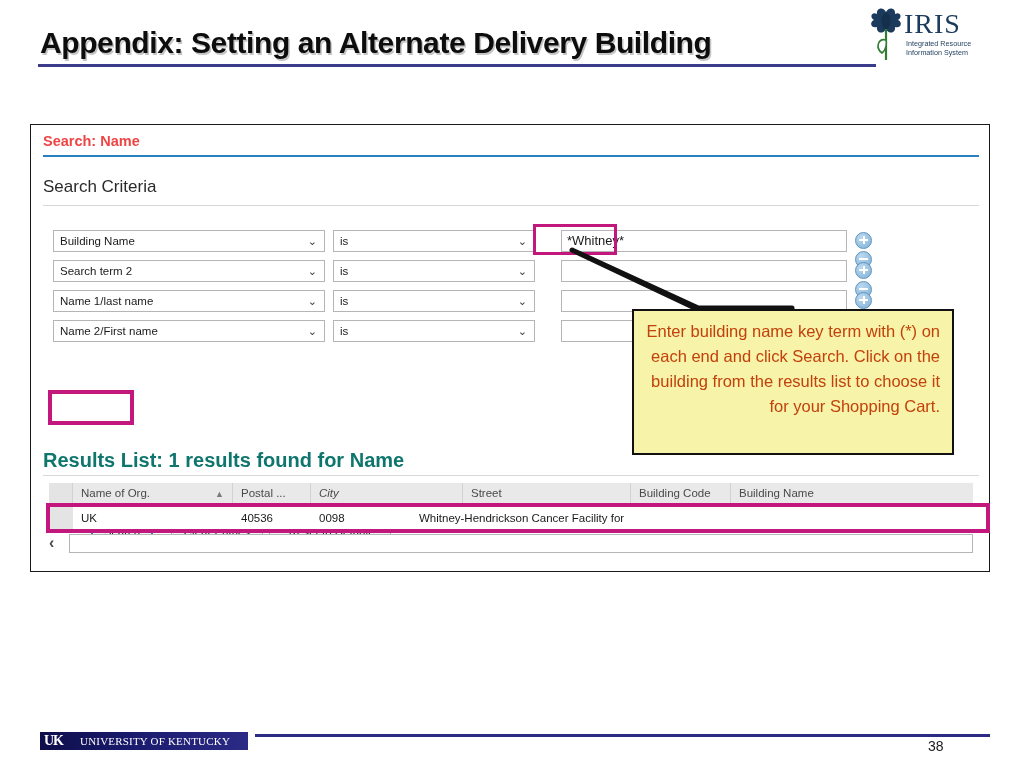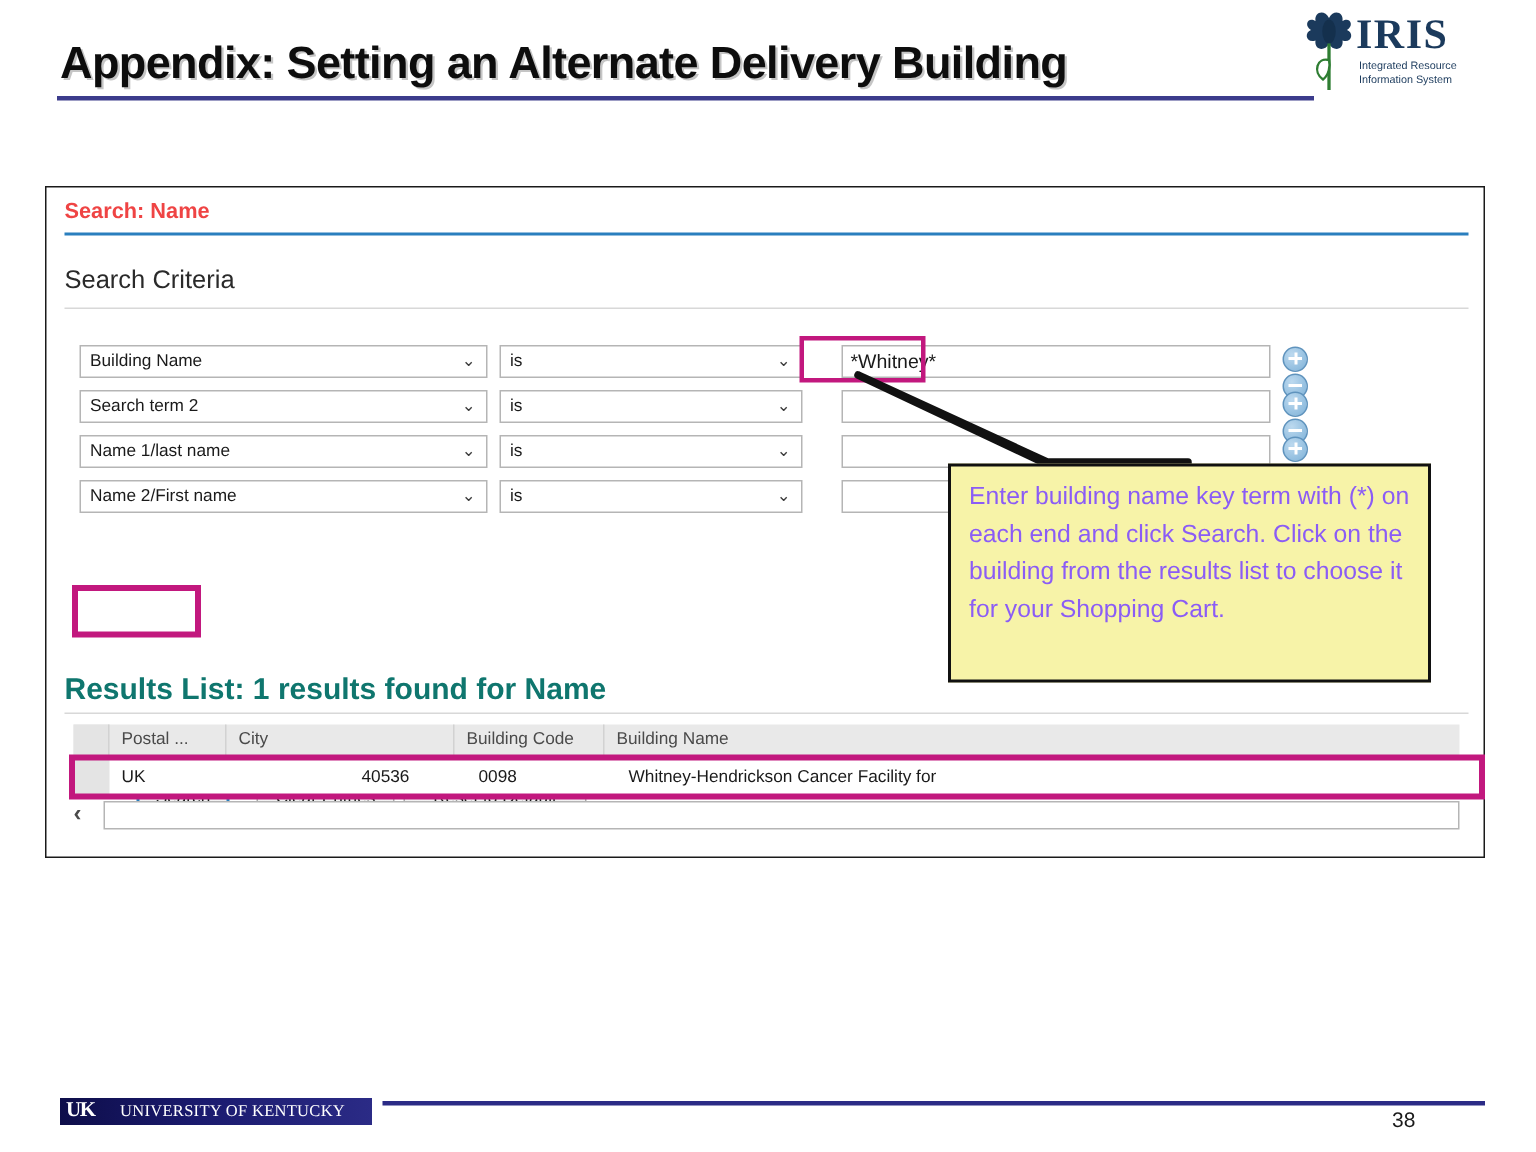--- a/index.html
+++ b/index.html
@@ -16,21 +16,21 @@
     text-shadow:1.5px 1.5px 0 rgba(150,150,150,.55);
   }
   #title-rule{
     position:absolute;left:38px;top:64px;width:838px;height:3px;
     background:#3c3c8c;
   }
   
   #iris-logo{position:absolute;left:868px;top:6px;width:120px;height:62px;}
   #iris-word{
     position:absolute;left:36px;top:2px;font-size:28px;color:#1b3a5c;
-    font-family:"Liberation Serif", serif;letter-spacing:1px;font-weight:bold;
+    font-family:"Liberation Serif", serif;letter-spacing:1px;font-weight:normal;
   }
   #iris-tag{
     position:absolute;left:38px;top:33px;font-size:7.2px;color:#1b3a5c;
     line-height:9px;width:80px;
   }
   
   #app-panel{
     position:absolute;left:30px;top:124px;width:960px;height:448px;
     background:#ffffff;border:1.5px solid #1a1a1a;box-sizing:border-box;
   }
@@ -113,42 +113,42 @@
   .thead{
     display:flex;height:21px;align-items:center;
     background:#e9e9e9;border-bottom:1px solid #c9c9c9;color:#4a4a4a;
   }
   .thead .cell{padding-left:8px;box-sizing:border-box;border-right:1px solid #d2d2d2;height:21px;line-height:21px;}
   .trow{display:flex;height:26px;align-items:center;background:#ffffff;color:#1a1a1a;}
   .trow .cell{padding-left:8px;box-sizing:border-box;height:26px;line-height:26px;}
   .c0{width:24px;padding-left:0 !important;background:#e4e4e4;}
   .c1{width:160px;position:relative;}
   .c2{width:78px;}
-  .c3{width:152px;}
+  .c3{width:152px;font-style:italic;}
   .c4{width:168px;}
   .c5{width:100px;}
   .c6{width:242px;border-right:none !important;}
   .sortarrow{position:absolute;right:8px;top:0;font-size:9px;color:#7a7a7a;line-height:22px;}
   #row-highlight{
     position:absolute;left:46px;top:503px;width:944px;height:30px;
     border:4px solid #c2187e;box-sizing:border-box;
   }
   
   #scrollstrip{position:absolute;left:18px;top:408px;width:924px;height:22px;}
   #scroll-left{position:absolute;left:0;top:0;font-size:16px;color:#4a4a4a;line-height:20px;font-weight:bold;}
   #scroll-track{
     position:absolute;left:20px;top:1px;width:904px;height:19px;box-sizing:border-box;
     border:1px solid #b5b5b5;background:#ffffff;
   }
   
   #callout-tail{position:absolute;left:560px;top:236px;width:420px;height:120px;pointer-events:none;}
   #callout{
     position:absolute;left:632px;top:309px;width:322px;height:146px;box-sizing:border-box;
     background:#f7f3a8;border:2.5px solid #111111;
-    font-size:16.5px;color:#8b5cf6;line-height:25px;text-align:left;
+    font-size:16.5px;color:#c2410c;line-height:25px;text-align:right;
     padding:8px 12px 16px 12px;
   }
   
   #uk-logo{
     position:absolute;left:40px;top:732px;width:208px;height:18px;
     background:linear-gradient(90deg,#0e0e4a 0%,#1a1a6e 45%,#2b2b86 100%);
   }
   #uk-mark{
     position:absolute;left:4px;top:1px;font-size:14px;font-weight:bold;color:#ffffff;
     font-family:"Liberation Serif", serif;letter-spacing:-1px;
@@ -252,22 +252,27 @@
   <div class="btn" id="btn-search">Search</div>
   <div class="btn" id="btn-clear">Clear Entries</div>
   <div class="btn" id="btn-reset">Reset to Default</div>
 
   <div id="results-title">Results List: 1 results found for Name</div>
   <div id="results-rule"></div>
 
   <div id="tbl">
     <div class="thead">
       <div class="cell c0"></div>
+      <div class="cell c1">
+        <span>Name of Org.</span>
+        <span class="sortarrow">▲</span>
+      </div>
       <div class="cell c2">Postal ...</div>
       <div class="cell c3">City</div>
+      <div class="cell c4">Street</div>
       <div class="cell c5">Building Code</div>
       <div class="cell c6">Building Name</div>
     </div>
     <div class="trow">
       <div class="cell c0"></div>
       <div class="cell c1">UK</div>
       <div class="cell c2">40536</div>
       <div class="cell c5">0098</div>
       <div class="cell c6">Whitney-Hendrickson Cancer Facility for</div>
     </div>

